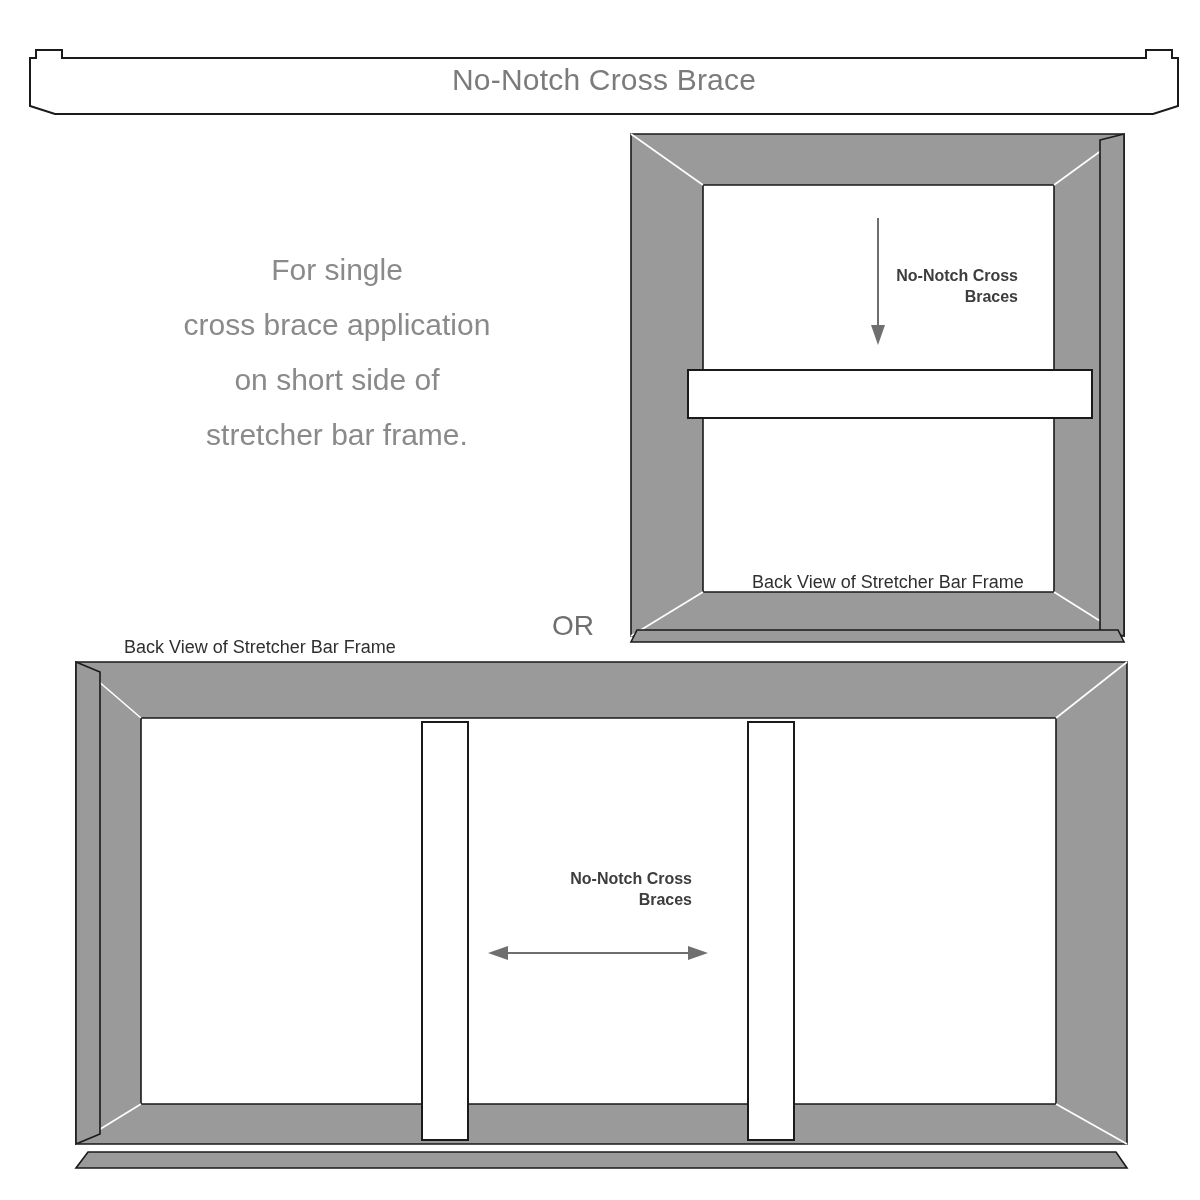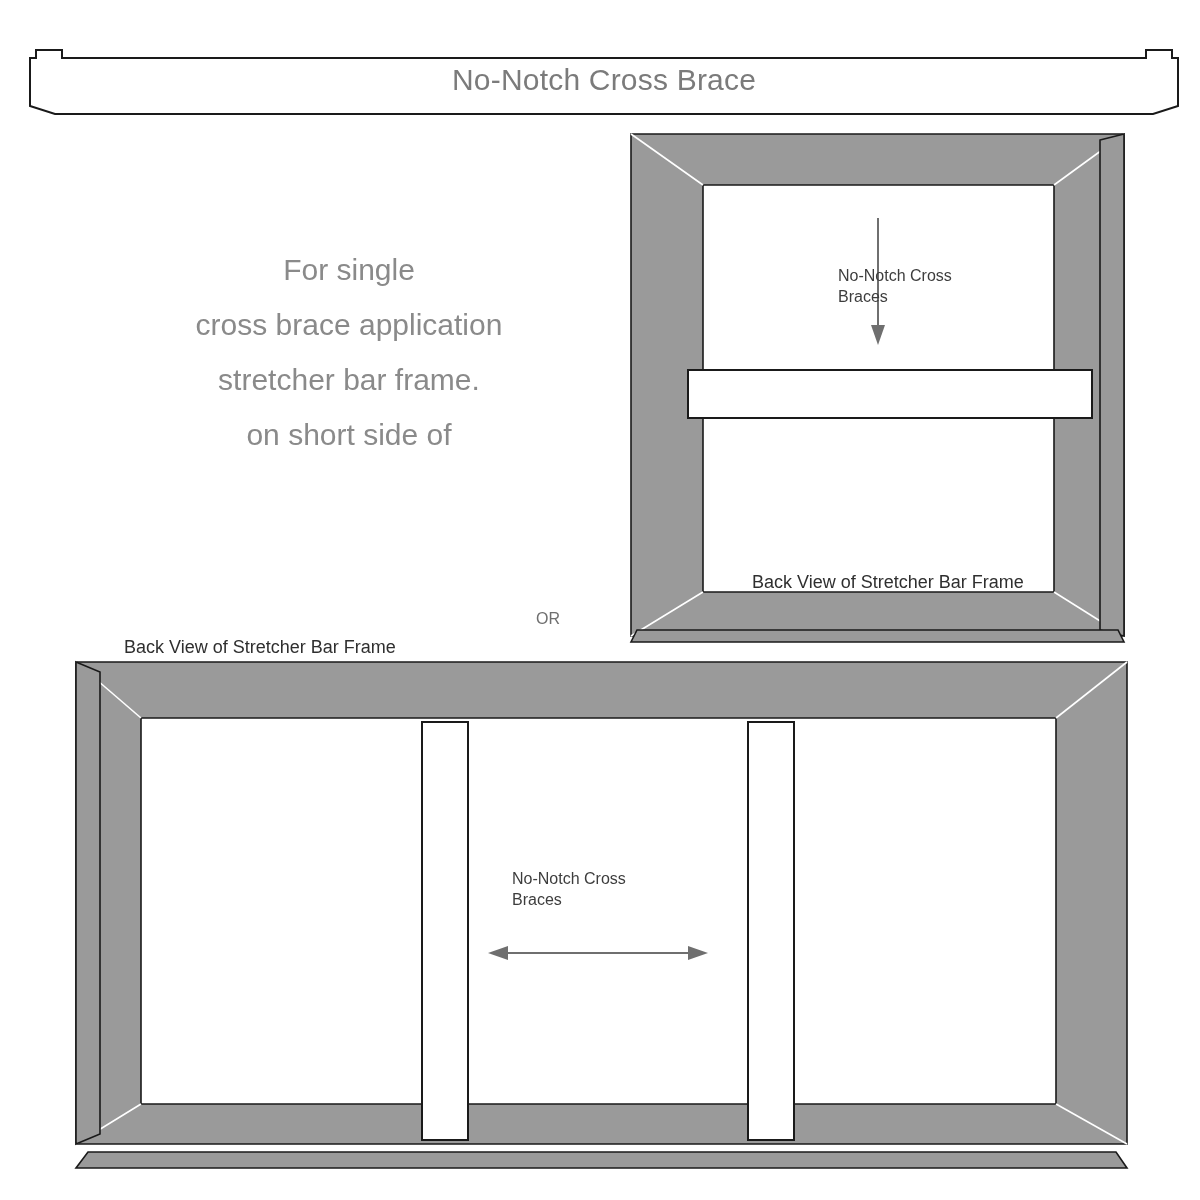--- a/index.html
+++ b/index.html
@@ -39,39 +39,39 @@
     align-items: center;
     justify-content: center;
     font-size: 30px;
     color: #7b7b7b;
     letter-spacing: 0.2px;
   }
 
   
   #instruction-block {
     position: absolute;
-    left: 124px;
+    left: 112px;
     top: 242px;
     width: 450px;
     text-align: center;
     font-size: 30px;
     line-height: 55px;
     color: #8a8a8a;
   }
   #instruction-block .line {
     display: block;
     white-space: nowrap;
   }
 
   
   #or-label {
     position: absolute;
-    left: 536px;
+    left: 552px;
     top: 610px;
-    font-size: 16px;
+    font-size: 28px;
     color: #6f6f6f;
   }
 
   
   .diagram-svg {
     position: absolute;
     left: 0;
     top: 0;
   }
 
@@ -79,21 +79,22 @@
   .frame-inner-white { fill: #ffffff; stroke: #1a1a1a; stroke-width: 1.6; }
   .brace-piece { fill: #ffffff; stroke: #1a1a1a; stroke-width: 2; }
   .thin-line { stroke: #ffffff; stroke-width: 1.6; fill: none; }
   .arrow-line { stroke: #6f6f6f; stroke-width: 2; fill: none; }
 
   .callout {
     position: absolute;
     font-size: 16px;
     line-height: 21px;
     color: #3d3d3d;
-    text-align: left;
+    text-align: right;
+    font-weight: bold;
   }
   .caption {
     position: absolute;
     font-size: 18px;
     color: #2f2f2f;
     white-space: nowrap;
   }
 </style>
 </head>
 <body>
@@ -101,22 +102,22 @@
 <div id="title-banner">
   <svg width="1152" height="72" viewBox="0 0 1152 72">
     <path d="M2,14 L8,14 L8,6 L34,6 L34,14 L1118,14 L1118,6 L1144,6 L1144,14 L1150,14 L1150,62 L1125,70 L27,70 L2,62 Z" fill="#ffffff" stroke="#1a1a1a" stroke-width="2"></path>
   </svg>
   <div id="title-text">No-Notch Cross Brace</div>
 </div>
 
 <div id="instruction-block">
   <span class="line">For single</span>
   <span class="line">cross brace application</span>
+  <span class="line">on short side of</span>
   <span class="line">stretcher bar frame.</span>
-  <span class="line">on short side of</span>
 </div>
 
 <div id="or-label">OR</div>
 
 <svg class="diagram-svg" width="1200" height="1200" viewBox="0 0 1200 1200" style="pointer-events:none;">
 
   <polygon class="frame-face" points="631,134 1124,134 1124,636 631,636"></polygon>
 
   <polygon class="frame-inner-white" points="703,185 1054,185 1054,592 703,592"></polygon>
 

